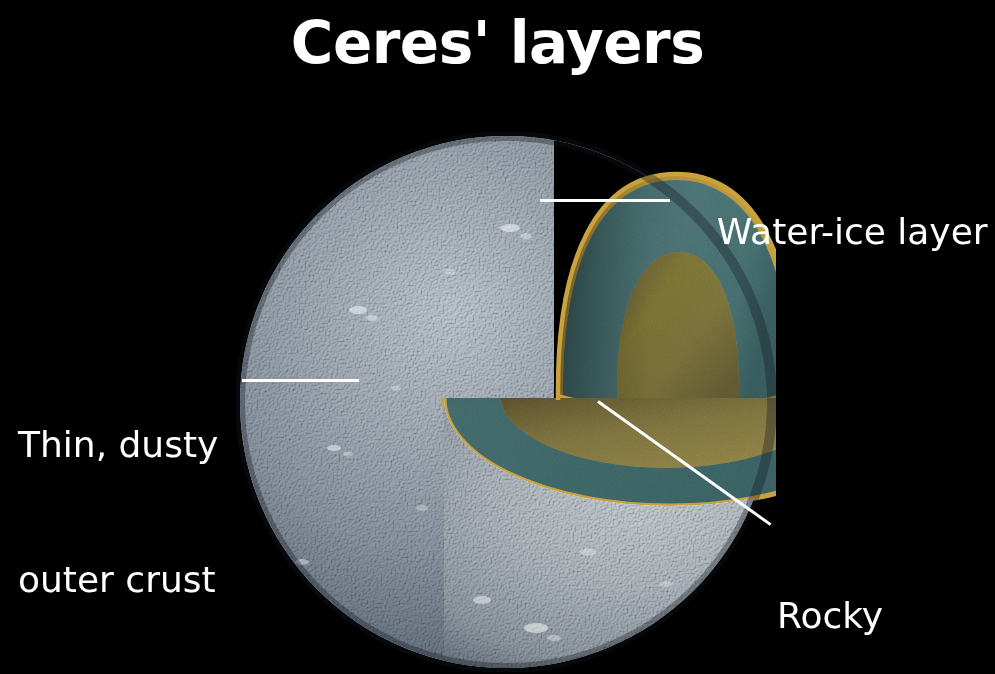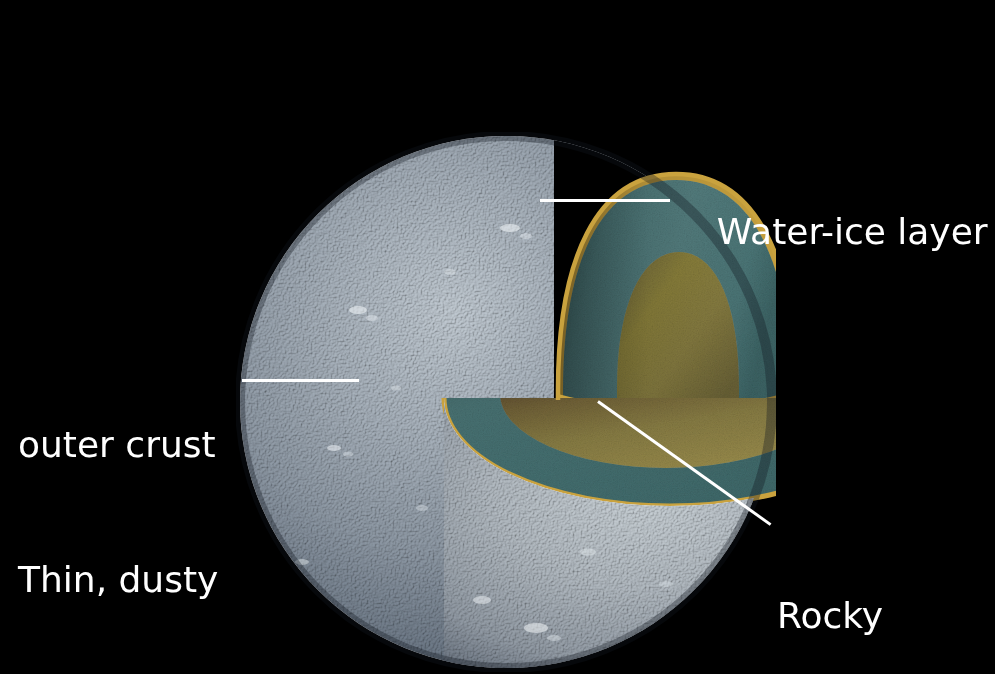--- a/index.html
+++ b/index.html
@@ -98,20 +98,21 @@
     display: block;
     width: 540px;
     height: 540px;
   }
 </style>
 </head>
 <body>
 
 <div id="stage">
 
+  <div id="title">Ceres' layers</div>
 
   <div id="ceres">
     <svg viewBox="0 0 540 540" xmlns="http://www.w3.org/2000/svg">
       <defs>
 
         <filter id="grain" x="-5%" y="-5%" width="110%" height="110%">
           <feTurbulence type="fractalNoise" baseFrequency="0.85" numOctaves="4" seed="7" result="n"></feTurbulence>
           <feColorMatrix in="n" type="saturate" values="0" result="g"></feColorMatrix>
           <feComponentTransfer in="g" result="gg">
             <feFuncA type="linear" slope="0.40" intercept="0"></feFuncA>
@@ -322,22 +323,22 @@
 
   <div class="leader" id="leader-waterice"></div>
   <div class="leader" id="leader-crust"></div>
   <div class="leader" id="leader-core"></div>
 
   <div class="label" id="label-waterice">
     <span>Water-ice layer</span>
   </div>
 
   <div class="label" id="label-crust">
+    <div>Thin, dusty</div>
     <div>outer crust</div>
-    <div>Thin, dusty</div>
   </div>
 
   <div class="label" id="label-core">
     <div>Rocky</div>
     
   </div>
 
 </div>
 
 </body></html>

